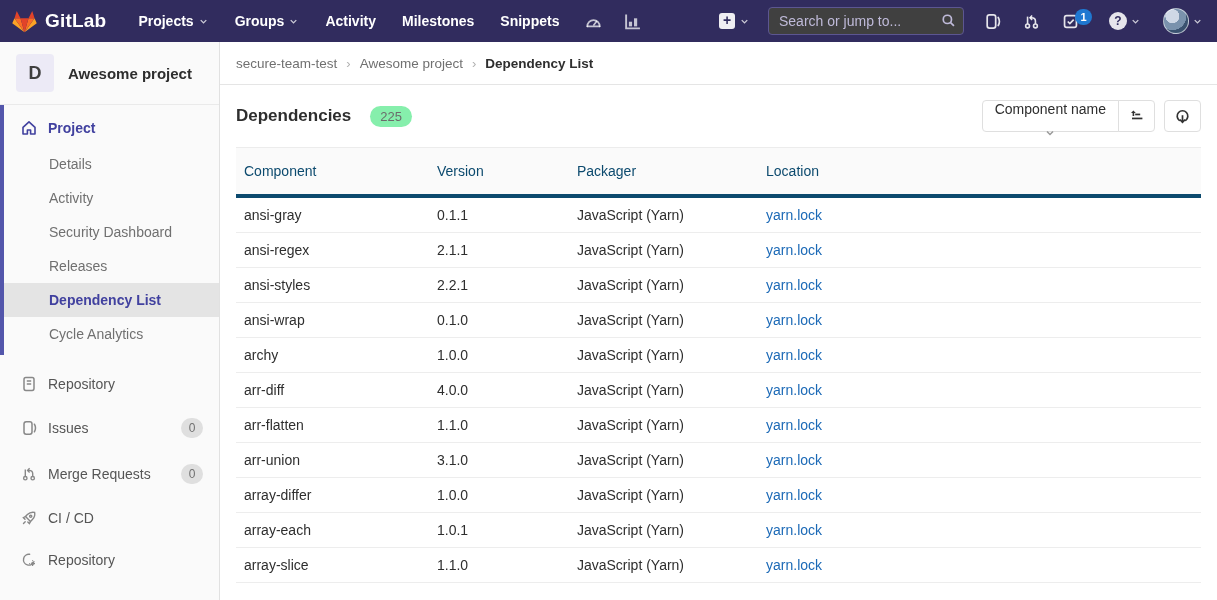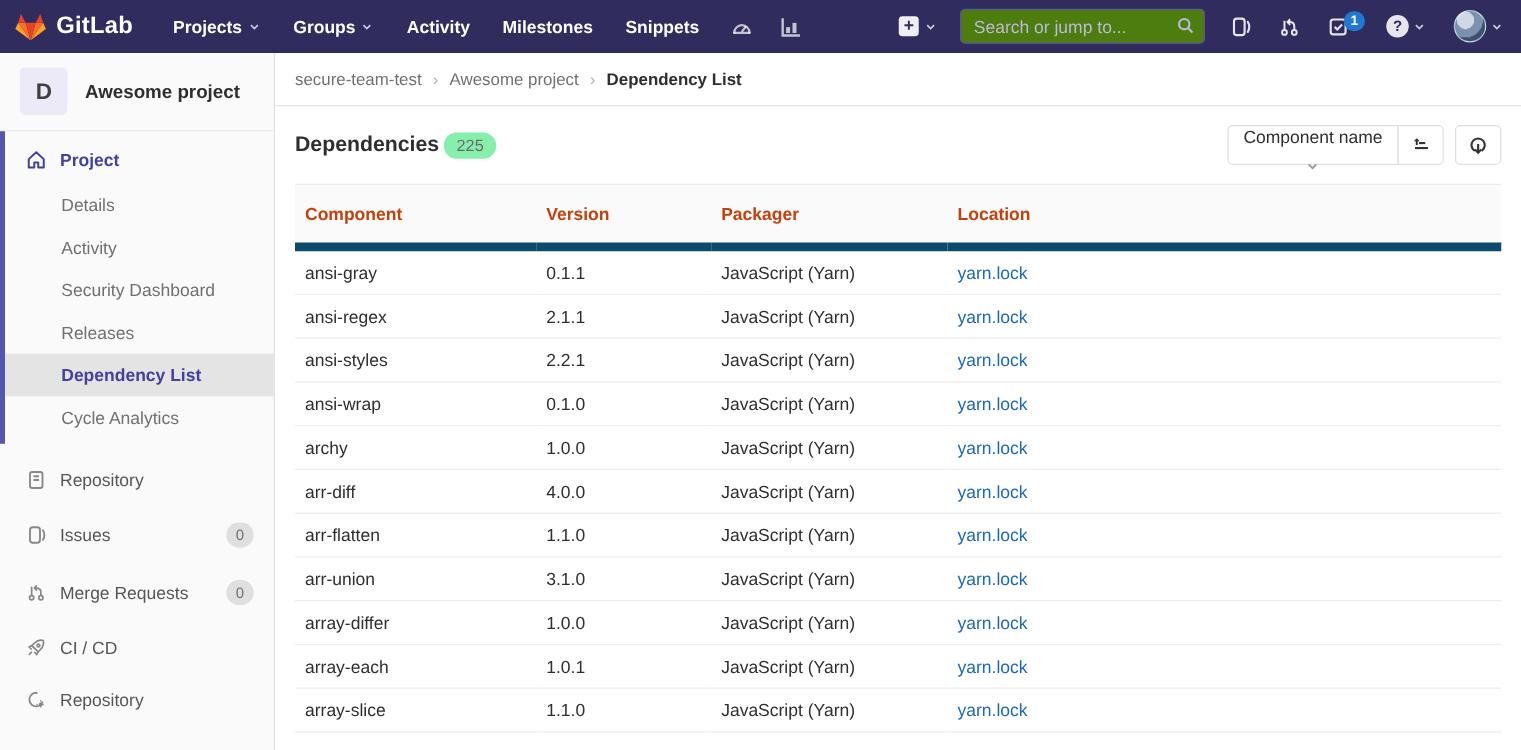--- a/index.html
+++ b/index.html
@@ -16,21 +16,21 @@
   .nav-links { display:flex; align-items:center; }
   .nav-link { color:#fff; font-size:14px; font-weight:600; margin-right:26px;
     display:flex; align-items:center; gap:4px; cursor:pointer; text-decoration:none; white-space:nowrap; }
   .nav-link .chev { display:flex; opacity:.75; }
   .nav-glyph { color:rgba(255,255,255,.72); display:flex; align-items:center; margin-right:22px; cursor:pointer; }
   .nav-right { margin-left:auto; display:flex; align-items:center; }
   .plus-menu { display:flex; align-items:center; gap:4px; margin-right:18px; cursor:pointer; }
   .plus-box { width:16px; height:16px; background:rgba(255,255,255,.92); border-radius:3px;
     color:var(--navbar-bg); font-size:14px; font-weight:700; line-height:15px; text-align:center; }
   .search-box { position:relative; width:196px; height:28px; margin-right:20px; }
-  .search-box input { width:100%; height:100%; background:#4d7c0f; border:1px solid #5c5691;
+  .search-box input { width:100%; height:100%; background:#404040; border:1px solid #5c5691;
     border-radius:4px; padding:0 28px 0 10px; font-size:14px; color:#fff;
     font-family:"Liberation Sans", sans-serif; }
   .search-box input::placeholder { color:#bfbad9; }
   .search-box .mag { position:absolute; right:8px; top:6px; color:#bfbad9; }
   .nav-icon-btn { position:relative; color:rgba(255,255,255,.88); display:flex;
     align-items:center; margin-right:22px; cursor:pointer; }
   .todo-badge { position:absolute; top:-4px; right:-13px; background:var(--todo-badge);
     color:#fff; font-size:11px; font-weight:600; min-width:17px; height:16px;
     border-radius:8px; display:flex; align-items:center; justify-content:center; padding:0 4px; }
   .help-circle { width:18px; height:18px; border-radius:50%; background:rgba(255,255,255,.88);
@@ -67,38 +67,38 @@
   
   .main { margin-left:220px; margin-top:42px; height:558px; overflow:hidden; }
   .breadcrumbs { height:43px; display:flex; align-items:center; padding:0 16px;
     border-bottom:1px solid #e5e5e5; font-size:13.5px; color:#707070; }
   .crumb { cursor:pointer; }
   .crumb.last { color:#2e2e2e; font-weight:700; cursor:default; }
   .crumb-sep { color:#b0b0b0; margin:0 9px; font-size:13px; }
 
   .page-header { display:flex; align-items:center; justify-content:space-between;
     padding:15px 16px 14px 16px; }
-  .title-wrap { display:flex; align-items:center; gap:4px; }
+  .title-wrap { display:flex; align-items:center; gap:19px; }
   .page-title { font-size:17px; font-weight:700; color:#2e2e2e; }
   .count-badge { background:#86efac; color:#6b6b6b; font-size:13px; padding:3px 10px;
     border-radius:11px; }
   .controls { display:flex; align-items:center; gap:9px; }
   .btn { height:32px; background:#fff; border:1px solid #dfdfdf; border-radius:4px;
     font-size:14px; color:#2e2e2e; display:flex; align-items:center; gap:10px;
     padding:0 12px; cursor:pointer; font-family:"Liberation Sans", sans-serif;flex-direction:column; }
   .btn-group { display:flex; }
   .btn-group .btn:first-child { border-radius:4px 0 0 4px; }
   .btn-group .btn:last-child { border-radius:0 4px 4px 0; margin-left:-1px; }
   .btn-icon { width:37px; justify-content:center; padding:0; color:#333; }
   .chev-gray { color:#999; display:flex; }
 
   .dep-table { width:calc(100% - 32px); margin:1px 16px 0 16px; border-collapse:collapse;
     table-layout:fixed; font-size:14px; }
-  .dep-table th { background:#fafafa; text-align:left; font-weight:700; color:#c2410c;
-    padding:15px 8px; border-top:1px solid #ececec; border-bottom:7px solid #0c4a6e; }
+  .dep-table th { background:#fafafa; text-align:left; font-weight:400; color:#0c4a6e;
+    padding:15px 8px; border-top:1px solid #ececec; border-bottom:4px solid #0c4a6e; }
   .dep-table td { padding:9px 8px; border-bottom:1px solid #ededed; color:#2e2e2e; }
   .dep-table th:nth-child(1), .dep-table td:nth-child(1) { width:20%; }
   .dep-table th:nth-child(2), .dep-table td:nth-child(2) { width:14.5%; }
   .dep-table th:nth-child(3), .dep-table td:nth-child(3) { width:19.6%; }
   .yarn-link { color:var(--link); text-decoration:none; cursor:pointer; }
 </style>
 </head>
 <body>
 
 <header class="navbar">

